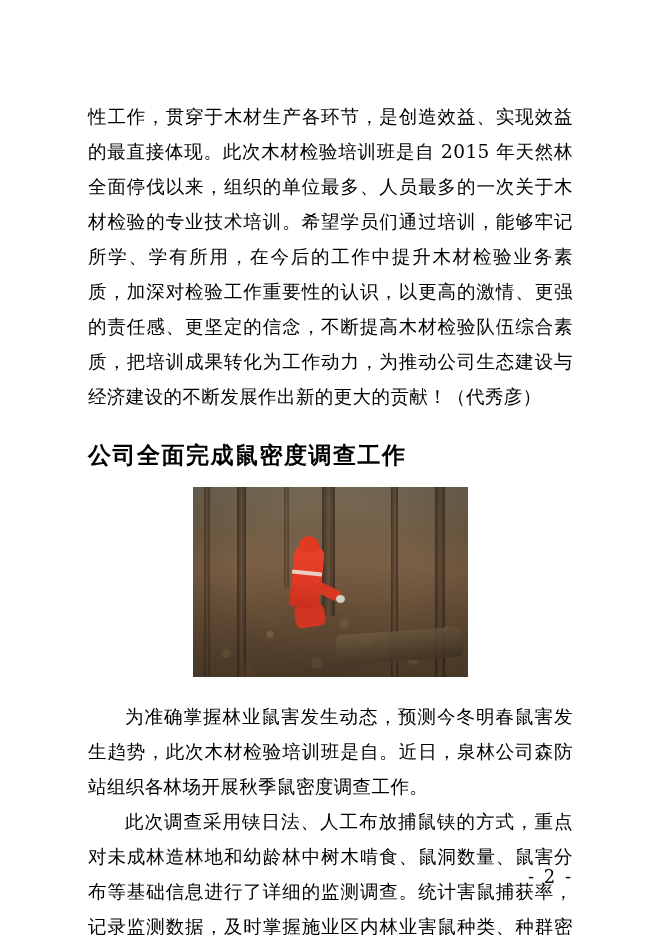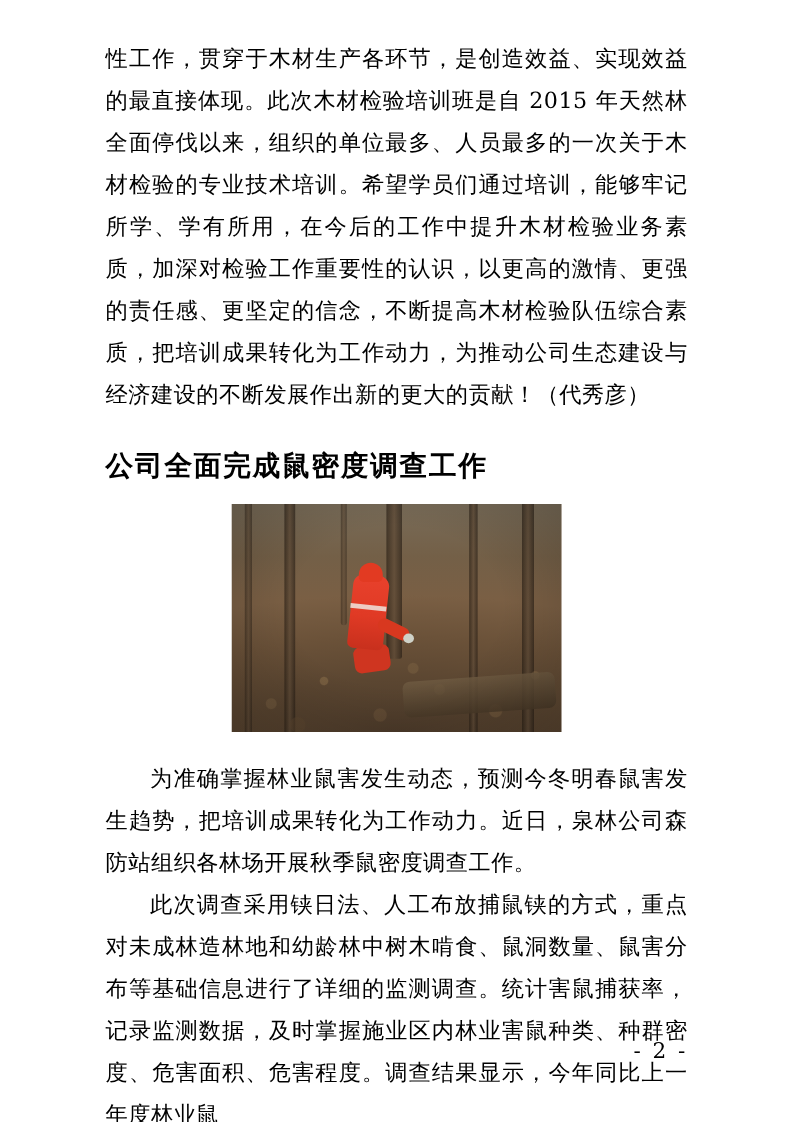--- a/index.html
+++ b/index.html
@@ -15,21 +15,21 @@
     overflow: hidden;
     position: relative;
   }
   .page {
     position: absolute;
     left: 0;
     top: 0;
     width: 661px;
     height: 935px;
     box-sizing: border-box;
-    padding: 32px 88px 40px 88px;
+    padding: 99px 88px 40px 88px;
   }
   .body-para {
     font-size: 18.5px;
     line-height: 35px;
     letter-spacing: 0.4px;
     text-align: justify;
     text-justify: inter-ideograph;
     margin: 0;
   }
   .indent {
@@ -198,18 +198,18 @@
       <div class="worker-leg"></div>
       <div class="worker-body"></div>
       <div class="stripe"></div>
       <div class="worker-arm"></div>
       <div class="glove"></div>
       <div class="helmet"></div>
       <div class="vignette"></div>
     </div>
   </div>
 
-  <p class="body-para indent after-figure">为准确掌握林业鼠害发生动态，预测今冬明春鼠害发生趋势，把培训成果转化为工作动力。近日，泉林公司森防站组织各林场开展秋季鼠密度调查工作。</p>
+  <p class="body-para indent after-figure">为准确掌握林业鼠害发生动态，预测今冬明春鼠害发生趋势，此次木材检验培训班是自。近日，泉林公司森防站组织各林场开展秋季鼠密度调查工作。</p>
 
   <p class="body-para indent">此次调查采用铗日法、人工布放捕鼠铗的方式，重点对未成林造林地和幼龄林中树木啃食、鼠洞数量、鼠害分布等基础信息进行了详细的监测调查。统计害鼠捕获率，记录监测数据，及时掌握施业区内林业害鼠种类、种群密度、危害面积、危害程度。调查结果显示，今年同比上一年度林业鼠</p>
 
   <div class="page-number">- 2 -</div>
 </div>
 
 </body></html>

